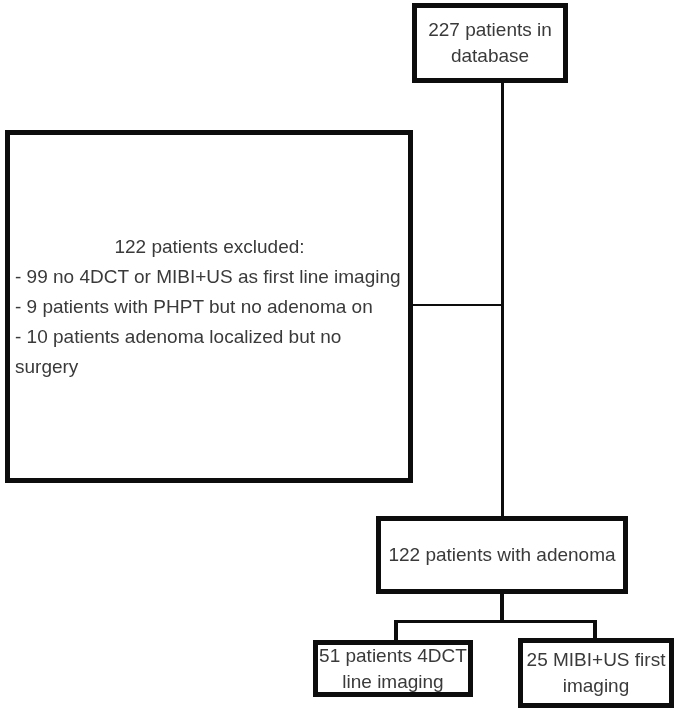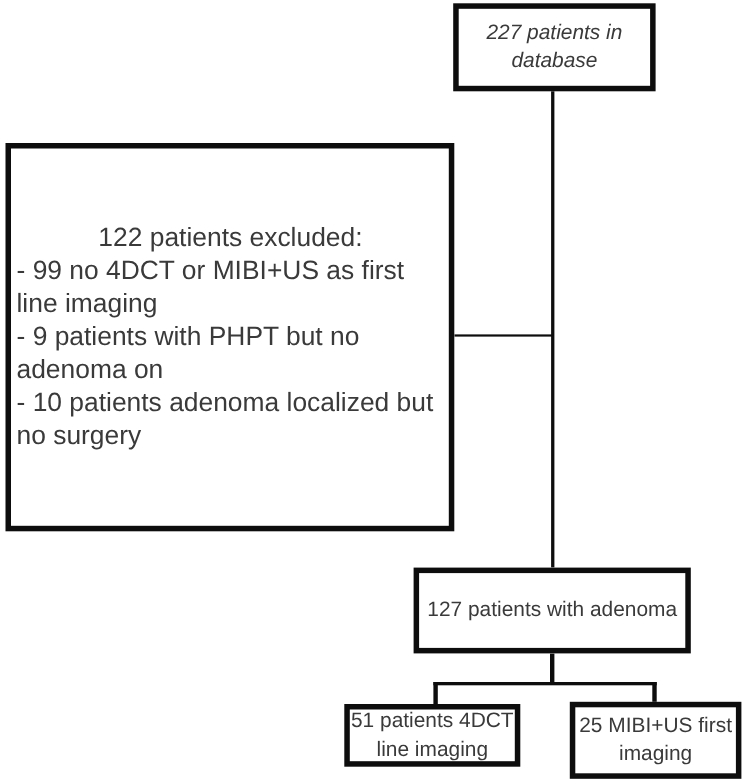--- a/index.html
+++ b/index.html
@@ -27,29 +27,29 @@
     background: var(--background);
     display: flex;
     flex-direction: column;
     align-items: center;
     justify-content: center;
     text-align: center;
     font-size: 19px;
     line-height: 26px;
     color: var(--text);
   }
-  .box--database { left: 412px; top: 3px;  width: 184px; height: 80px; font-style: italic; }
+  .box--database { left: 412px; top: 3px;  width: 156px; height: 80px; }
   .box--included { left: 376px; top: 516px; width: 252px; height: 78px; }
   .box--fourdct  { left: 313px; top: 640px; width: 160px; height: 57px; }
   .box--mibius   { left: 518px; top: 638px; width: 156px; height: 70px; }
   .box--excluded {
     left: 5px; top: 130px; width: 408px; height: 353px;
     align-items: stretch;
     text-align: left;
-    font-size: 24px;
+    font-size: 19px;
     line-height: 30px;
     padding: 0 4px 0 5px;
   }
   .box--excluded .exc-title {
     text-align: center;
   }
   .box--excluded .exc-line.cont {
     padding-left: 15px;
   }
   .connector {
@@ -81,21 +81,21 @@
   </div>
 
   <div class="box box--excluded">
     <div class="exc-title">122 patients excluded:</div>
     <div class="exc-line">- 99 no 4DCT or MIBI+US as first line imaging</div>
     <div class="exc-line">- 9 patients with PHPT but no adenoma on</div>
     <div class="exc-line">- 10 patients adenoma localized but no surgery</div>
   </div>
 
   <div class="box box--included">
-    <span>127 patients with adenoma</span>
+    <span>122 patients with adenoma</span>
   </div>
 
   <div class="box box--fourdct">
     <span>51 patients 4DCT</span>
     <span>line imaging</span>
   </div>
 
   <div class="box box--mibius">
     <span>25 MIBI+US first</span>
     <span>imaging</span>

